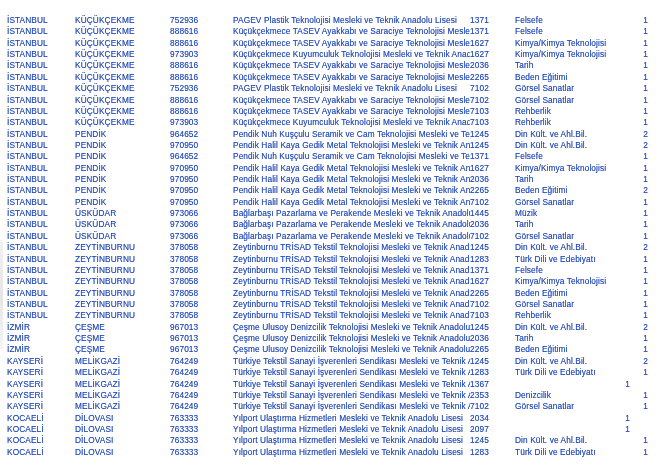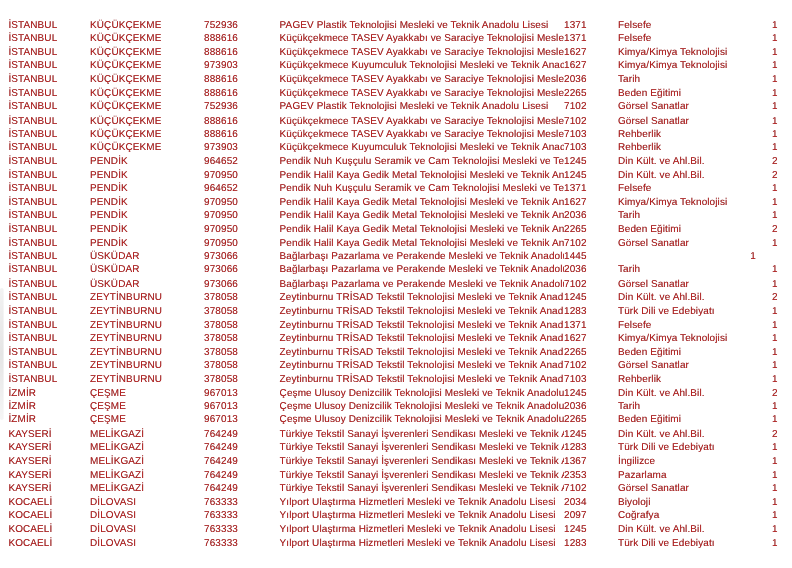--- a/index.html
+++ b/index.html
@@ -7,21 +7,21 @@
     padding: 0;
     background: #ffffff;
   }
   .page {
     position: relative;
     width: 660px;
     height: 473px;
     background: #ffffff;
     overflow: hidden;
     font-family: "Liberation Sans", "DejaVu Sans", sans-serif;
-    color: #b91c1c;
+    color: #1d4ed8;
   }
   .rows {
     position: absolute;
     top: 15px;
     left: 0;
     right: 0;
   }
   .row {
     display: grid;
     grid-template-columns: 68px 95px 63px 237px 45px 115px 18px;
@@ -228,20 +228,21 @@
     <span class="c branch">Görsel Sanatlar</span>
     <span class="c count">1</span>
   </div>
 
   <div class="row">
     <span class="c city">İSTANBUL</span>
     <span class="c district">ÜSKÜDAR</span>
     <span class="c code">973066</span>
     <span class="c school">Bağlarbaşı Pazarlama ve Perakende Mesleki ve Teknik Anadolu</span>
     <span class="c bcode">1445</span>
+    <span class="c branch">Müzik</span>
     <span class="c count">1</span>
   </div>
 
   <div class="row">
     <span class="c city">İSTANBUL</span>
     <span class="c district">ÜSKÜDAR</span>
     <span class="c code">973066</span>
     <span class="c school">Bağlarbaşı Pazarlama ve Perakende Mesleki ve Teknik Anadolu</span>
     <span class="c bcode">2036</span>
     <span class="c branch">Tarih</span>
@@ -377,61 +378,58 @@
     <span class="c branch">Türk Dili ve Edebiyatı</span>
     <span class="c count">1</span>
   </div>
 
   <div class="row">
     <span class="c city">KAYSERİ</span>
     <span class="c district">MELİKGAZİ</span>
     <span class="c code">764249</span>
     <span class="c school">Türkiye Tekstil Sanayi İşverenleri Sendikası Mesleki ve Teknik A</span>
     <span class="c bcode">1367</span>
-    <span class="c branch">İngilizce</span>
     <span class="c count">1</span>
   </div>
 
   <div class="row">
     <span class="c city">KAYSERİ</span>
     <span class="c district">MELİKGAZİ</span>
     <span class="c code">764249</span>
     <span class="c school">Türkiye Tekstil Sanayi İşverenleri Sendikası Mesleki ve Teknik A</span>
     <span class="c bcode">2353</span>
-    <span class="c branch">Pazarlama</span>
+    <span class="c branch">Denizcilik</span>
     <span class="c count">1</span>
   </div>
 
   <div class="row">
     <span class="c city">KAYSERİ</span>
     <span class="c district">MELİKGAZİ</span>
     <span class="c code">764249</span>
     <span class="c school">Türkiye Tekstil Sanayi İşverenleri Sendikası Mesleki ve Teknik A</span>
     <span class="c bcode">7102</span>
     <span class="c branch">Görsel Sanatlar</span>
     <span class="c count">1</span>
   </div>
 
   <div class="row">
     <span class="c city">KOCAELİ</span>
     <span class="c district">DİLOVASI</span>
     <span class="c code">763333</span>
     <span class="c school">Yılport Ulaştırma Hizmetleri Mesleki ve Teknik Anadolu Lisesi</span>
     <span class="c bcode">2034</span>
-    <span class="c branch">Biyoloji</span>
     <span class="c count">1</span>
   </div>
 
   <div class="row">
     <span class="c city">KOCAELİ</span>
     <span class="c district">DİLOVASI</span>
     <span class="c code">763333</span>
     <span class="c school">Yılport Ulaştırma Hizmetleri Mesleki ve Teknik Anadolu Lisesi</span>
     <span class="c bcode">2097</span>
-    <span class="c branch">Coğrafya</span>
     <span class="c count">1</span>
   </div>
 
   <div class="row">
     <span class="c city">KOCAELİ</span>
     <span class="c district">DİLOVASI</span>
     <span class="c code">763333</span>
     <span class="c school">Yılport Ulaştırma Hizmetleri Mesleki ve Teknik Anadolu Lisesi</span>
     <span class="c bcode">1245</span>
     <span class="c branch">Din Kült. ve Ahl.Bil.</span>

